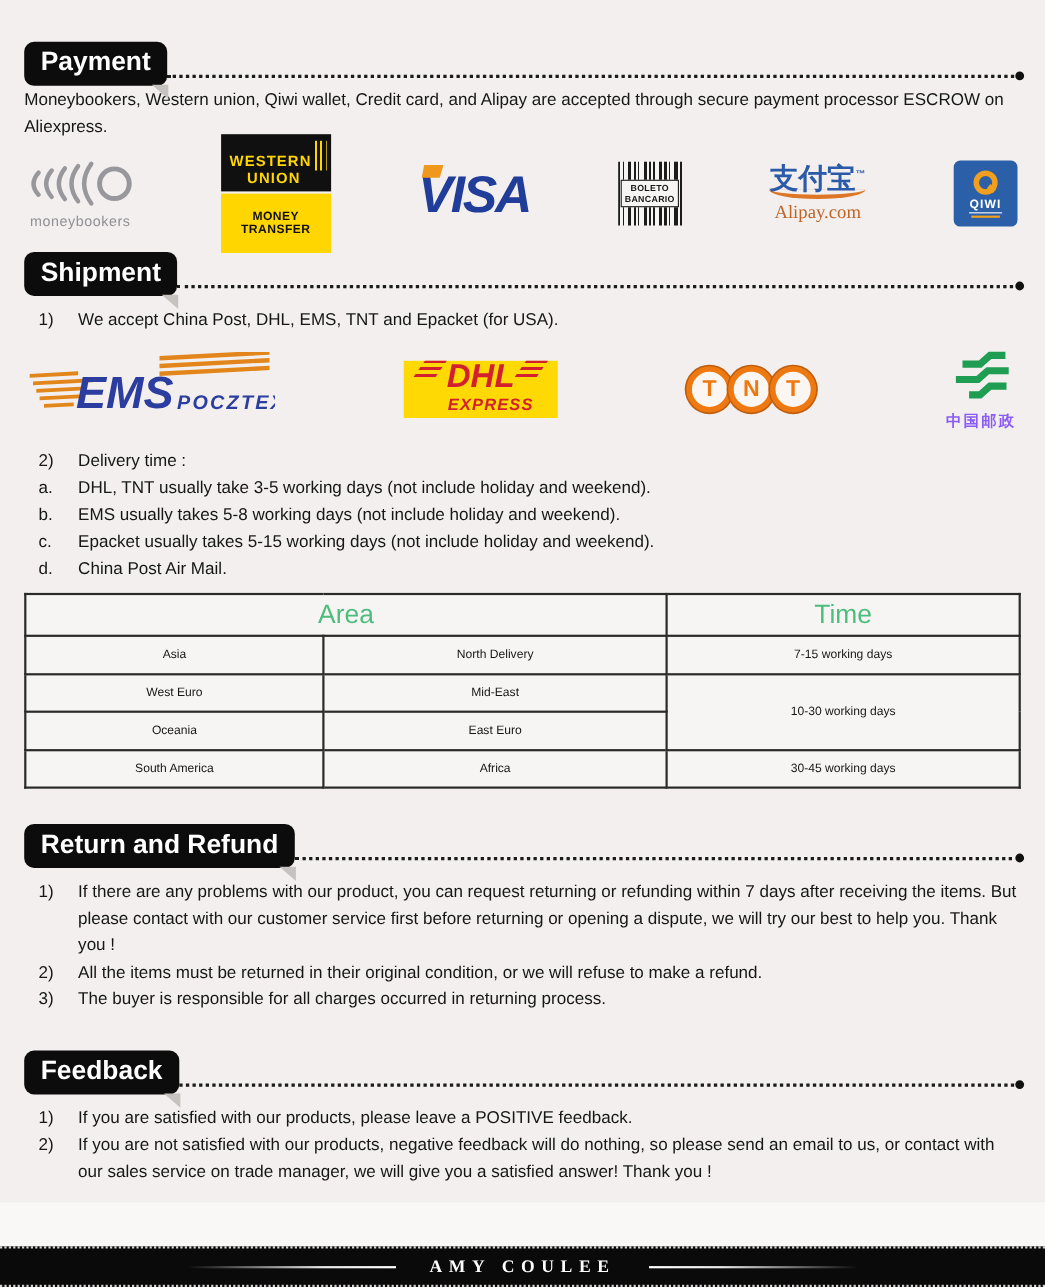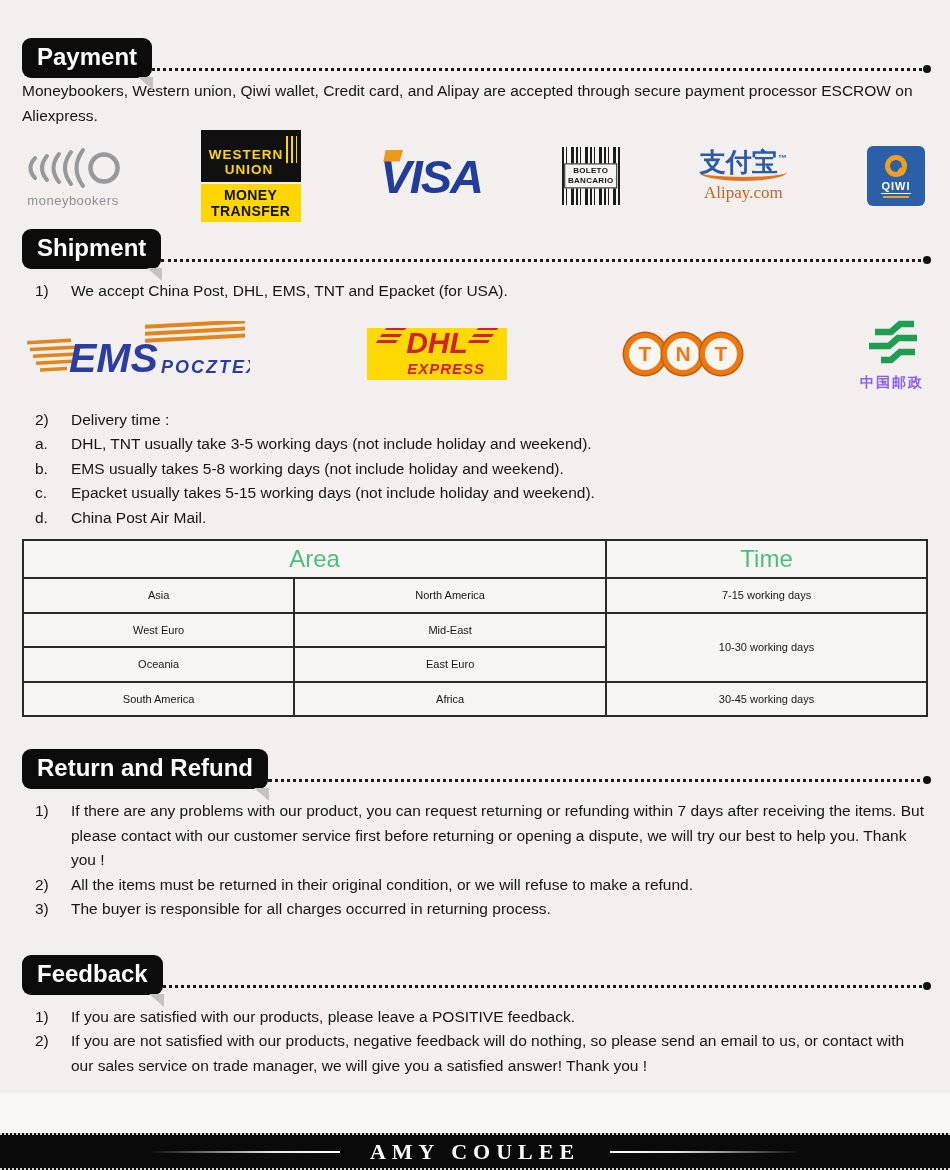--- a/index.html
+++ b/index.html
@@ -33,22 +33,22 @@
   .logo-mb { text-align:center; }
   .logo-mb .mb-label { font-size:13px; color:#8f8f94; letter-spacing:.5px; margin-top:-2px; }
 
   
   .logo-wu { width:100px; }
   .wu-top { background:#101010; position:relative; padding:18px 8px 5px; }
   .wu-w1,.wu-w2 { color:#ffd600; font-weight:bold; font-size:13.5px; line-height:1.05; letter-spacing:1px; }
   .wu-w2 { margin-left:16px; }
   .wu-bars { position:absolute; right:4px; top:6px; width:11px; height:27px;
              background:repeating-linear-gradient(90deg,#ffd600 0 2px,transparent 2px 5px); }
-  .wu-banner { background:#ffd600; color:#101010; font-weight:bold; font-size:14px;
-               text-align:center; padding:3px 0; letter-spacing:.4px; margin-top:2px; }
+  .wu-banner { background:#ffd600; color:#101010; font-weight:bold; font-size:11px;
+               text-align:center; padding:15px 0; letter-spacing:.4px; margin-top:2px; }
 
   
   .logo-visa { position:relative; }
   .visa-flag { position:absolute; left:3px; top:-3px; width:20px; height:12px; background:#f0981c;
                clip-path:polygon(12% 0,100% 0,82% 100%,0 100%); }
   .visa-text { color:#1f3d99; font-weight:bold; font-style:italic; font-size:47px; line-height:1;
                letter-spacing:-2px; }
 
   
   .logo-boleto { position:relative; width:58px; height:58px;
@@ -111,21 +111,21 @@
 
   
   .pre-footer { position:absolute; left:0; right:0; bottom:37px; height:40px; background:#f9f8f7; }
   .footer { position:absolute; left:0; right:0; bottom:0; height:37px; background:#0a0a0a;
       border-top:2px dotted #d8d5d2; border-bottom:2px dotted #d8d5d2;
       display:flex; align-items:center; justify-content:center; gap:30px; }
   .f-line { height:2px; width:190px; }
   .f-line.left  { background:linear-gradient(90deg,rgba(255,255,255,0),#e8e8e8 65%,#ffffff); }
   .f-line.right { background:linear-gradient(270deg,rgba(255,255,255,0),#e8e8e8 65%,#ffffff); }
   .f-brand { font-family:"Liberation Serif", serif; color:#ffffff; font-weight:bold;
-      font-size:22px; letter-spacing:6px; }
+      font-size:16px; letter-spacing:6px; }
 </style>
 </head>
 <body>
 
 <div class="wrap">
   <div class="content">
 
     <div class="sec-head">
       <div class="sec-label">Payment</div>
       <div class="sec-line"></div>
@@ -263,21 +263,21 @@
     <table class="ship-table">
       <thead>
         <tr>
           <th colspan="2">Area</th>
           <th class="col-c">Time</th>
         </tr>
       </thead>
       <tbody>
         <tr>
           <td class="col-a">Asia</td>
-          <td class="col-b">North America</td>
+          <td class="col-b">North Delivery</td>
           <td>7-15 working days</td>
         </tr>
         <tr>
           <td>West Euro</td>
           <td>Mid-East</td>
           <td rowspan="2">10-30 working days</td>
         </tr>
         <tr>
           <td>Oceania</td>
           <td>East Euro</td>

